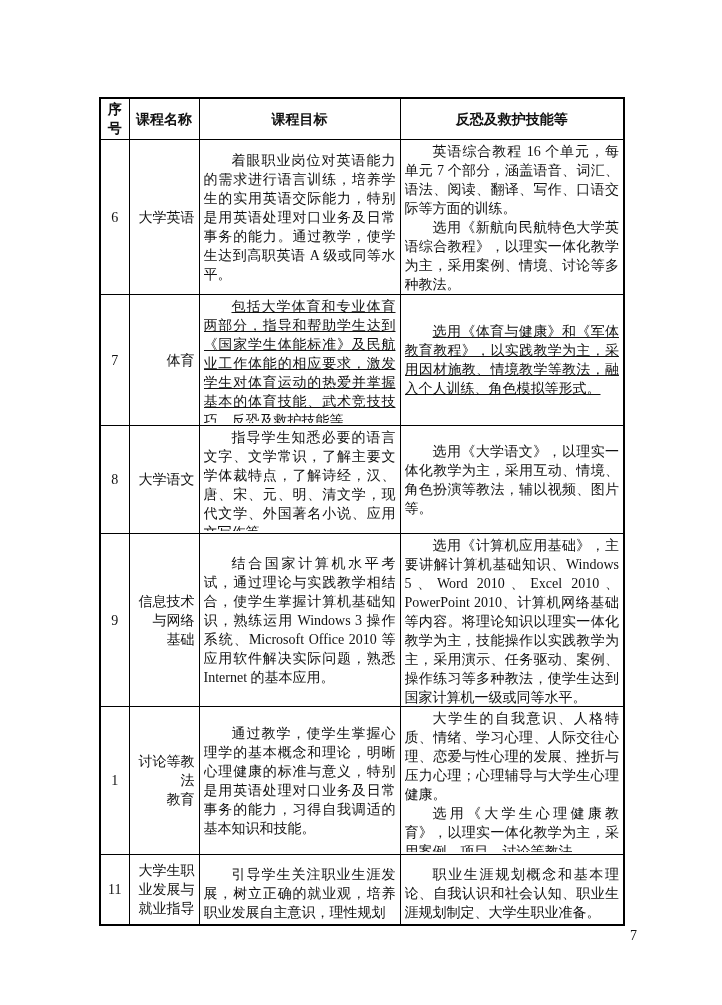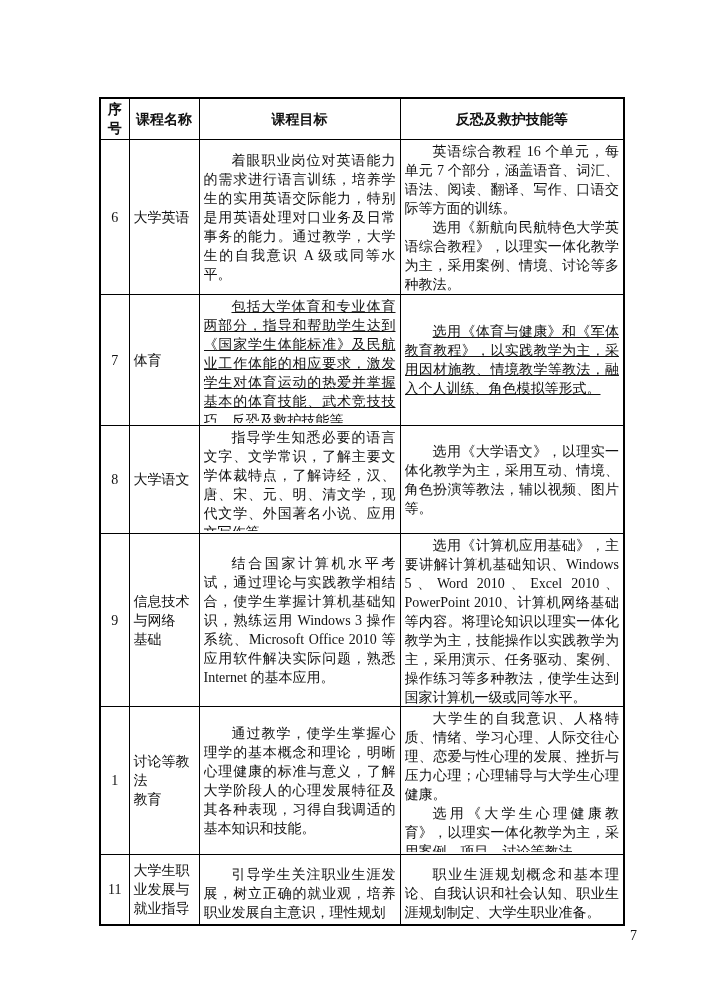--- a/index.html
+++ b/index.html
@@ -38,21 +38,21 @@
     text-align: center;
     white-space: pre-line;
     padding: 1px 2px;
   }
   td.c-num {
     text-align: center;
     font-family: "Liberation Serif", "DejaVu Serif", serif;
     padding: 0;
   }
   td.c-name {
-    text-align: left;
+    text-align: right;
     white-space: pre-line;
     padding: 1px 2px;
   }
   td.c-obj, td.c-cont { padding: 0 3px; }
   .cw { overflow: hidden; }
   .cw p {
     margin: 0;
     text-indent: 2em;
     text-align: justify;
     overflow-wrap: break-word;
@@ -99,21 +99,21 @@
         <th>反恐及救护技能等</th>
       </tr>
     </thead>
     <tbody>
 
       <tr class="r6">
         <td class="c-num">6</td>
         <td class="c-name">大学英语</td>
         <td class="c-obj">
           <div class="cw h6">
-            <p>着眼职业岗位对英语能力的需求进行语言训练，培养学生的实用英语交际能力，特别是用英语处理对口业务及日常事务的能力。通过教学，大学生的自我意识 A 级或同等水平。</p>
+            <p>着眼职业岗位对英语能力的需求进行语言训练，培养学生的实用英语交际能力，特别是用英语处理对口业务及日常事务的能力。通过教学，使学生达到高职英语 A 级或同等水平。</p>
           </div>
         </td>
         <td class="c-cont">
           <div class="cw h6">
             <p>英语综合教程 16 个单元，每单元 7 个部分，涵盖语音、词汇、语法、阅读、翻译、写作、口语交际等方面的训练。</p>
             <p>选用《新航向民航特色大学英语综合教程》，以理实一体化教学为主，采用案例、情境、讨论等多种教法。</p>
           </div>
         </td>
       </tr>
 
@@ -163,21 +163,21 @@
           </div>
         </td>
       </tr>
 
       <tr class="r10">
         <td class="c-num">1</td>
         <td class="c-name">讨论等教法
 教育</td>
         <td class="c-obj">
           <div class="cw h10">
-            <p>通过教学，使学生掌握心理学的基本概念和理论，明晰心理健康的标准与意义，了解大学阶段人的心理发展特征及其各种表现，习得自我调适的基本知识和技能。</p>
+            <p>通过教学，使学生掌握心理学的基本概念和理论，明晰心理健康的标准与意义，特别是用英语处理对口业务及日常事务的能力，习得自我调适的基本知识和技能。</p>
           </div>
         </td>
         <td class="c-cont">
           <div class="cw h10">
             <p>大学生的自我意识、人格特质、情绪、学习心理、人际交往心理、恋爱与性心理的发展、挫折与压力心理；心理辅导与大学生心理健康。</p>
             <p>选用《大学生心理健康教育》，以理实一体化教学为主，采用案例、项目、讨论等教法。</p>
           </div>
         </td>
       </tr>
 

